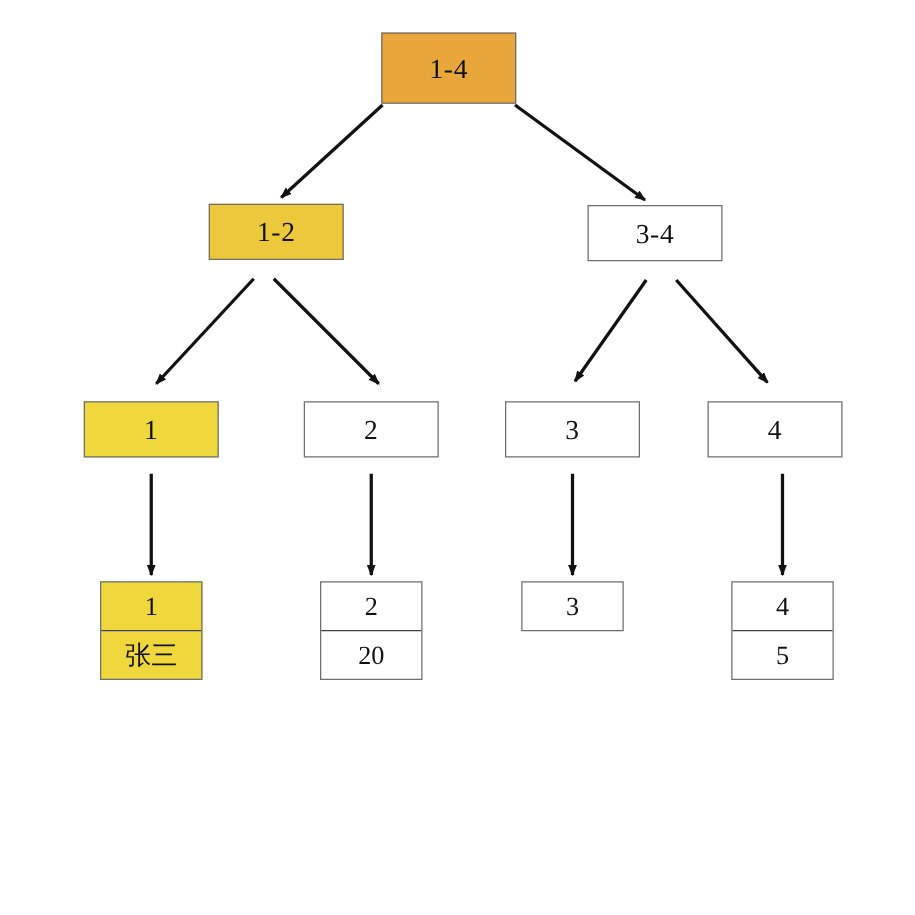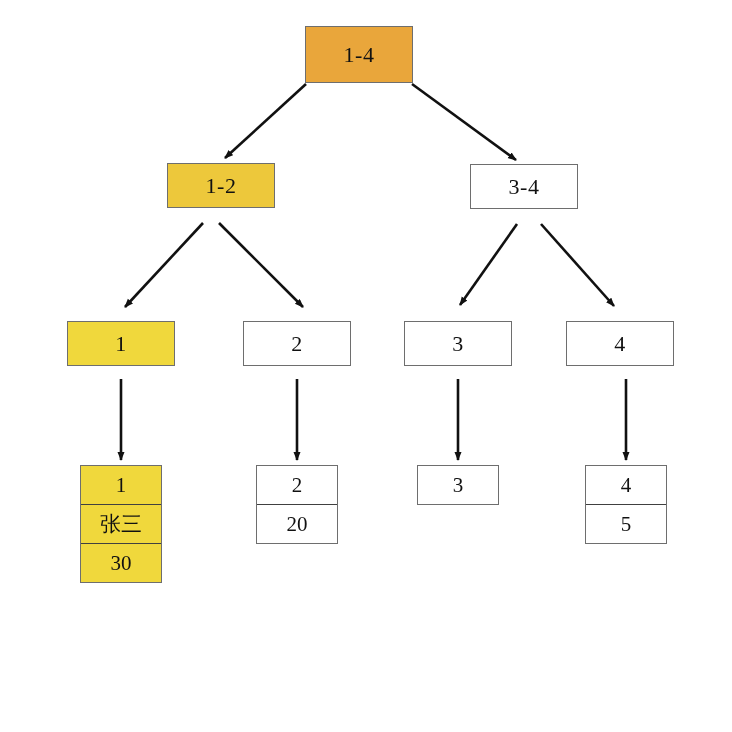--- a/index.html
+++ b/index.html
@@ -55,21 +55,20 @@
   <div class="node" style="left:470px;top:164px;">3-4</div>
 
   <div class="node" style="left: 67px; top: 321px; background: rgb(240, 216, 60);">1</div>
   <div class="node" style="left:243px;top:321px;">2</div>
   <div class="node" style="left:404px;top:321px;">3</div>
   <div class="node" style="left:566px;top:321px;">4</div>
 
   <div class="record" style="left: 80px; top: 465px; background: rgb(240, 216, 60);">
     <div class="cell">1</div>
     <div class="cell">张三</div>
-    <div class="cell">30</div>
   </div>
 
   <div class="record" style="left:256px;top:465px;">
     <div class="cell">2</div>
     <div class="cell">20</div>
   </div>
 
   <div class="record" style="left:417px;top:465px;">
     <div class="cell">3</div>
   </div>

